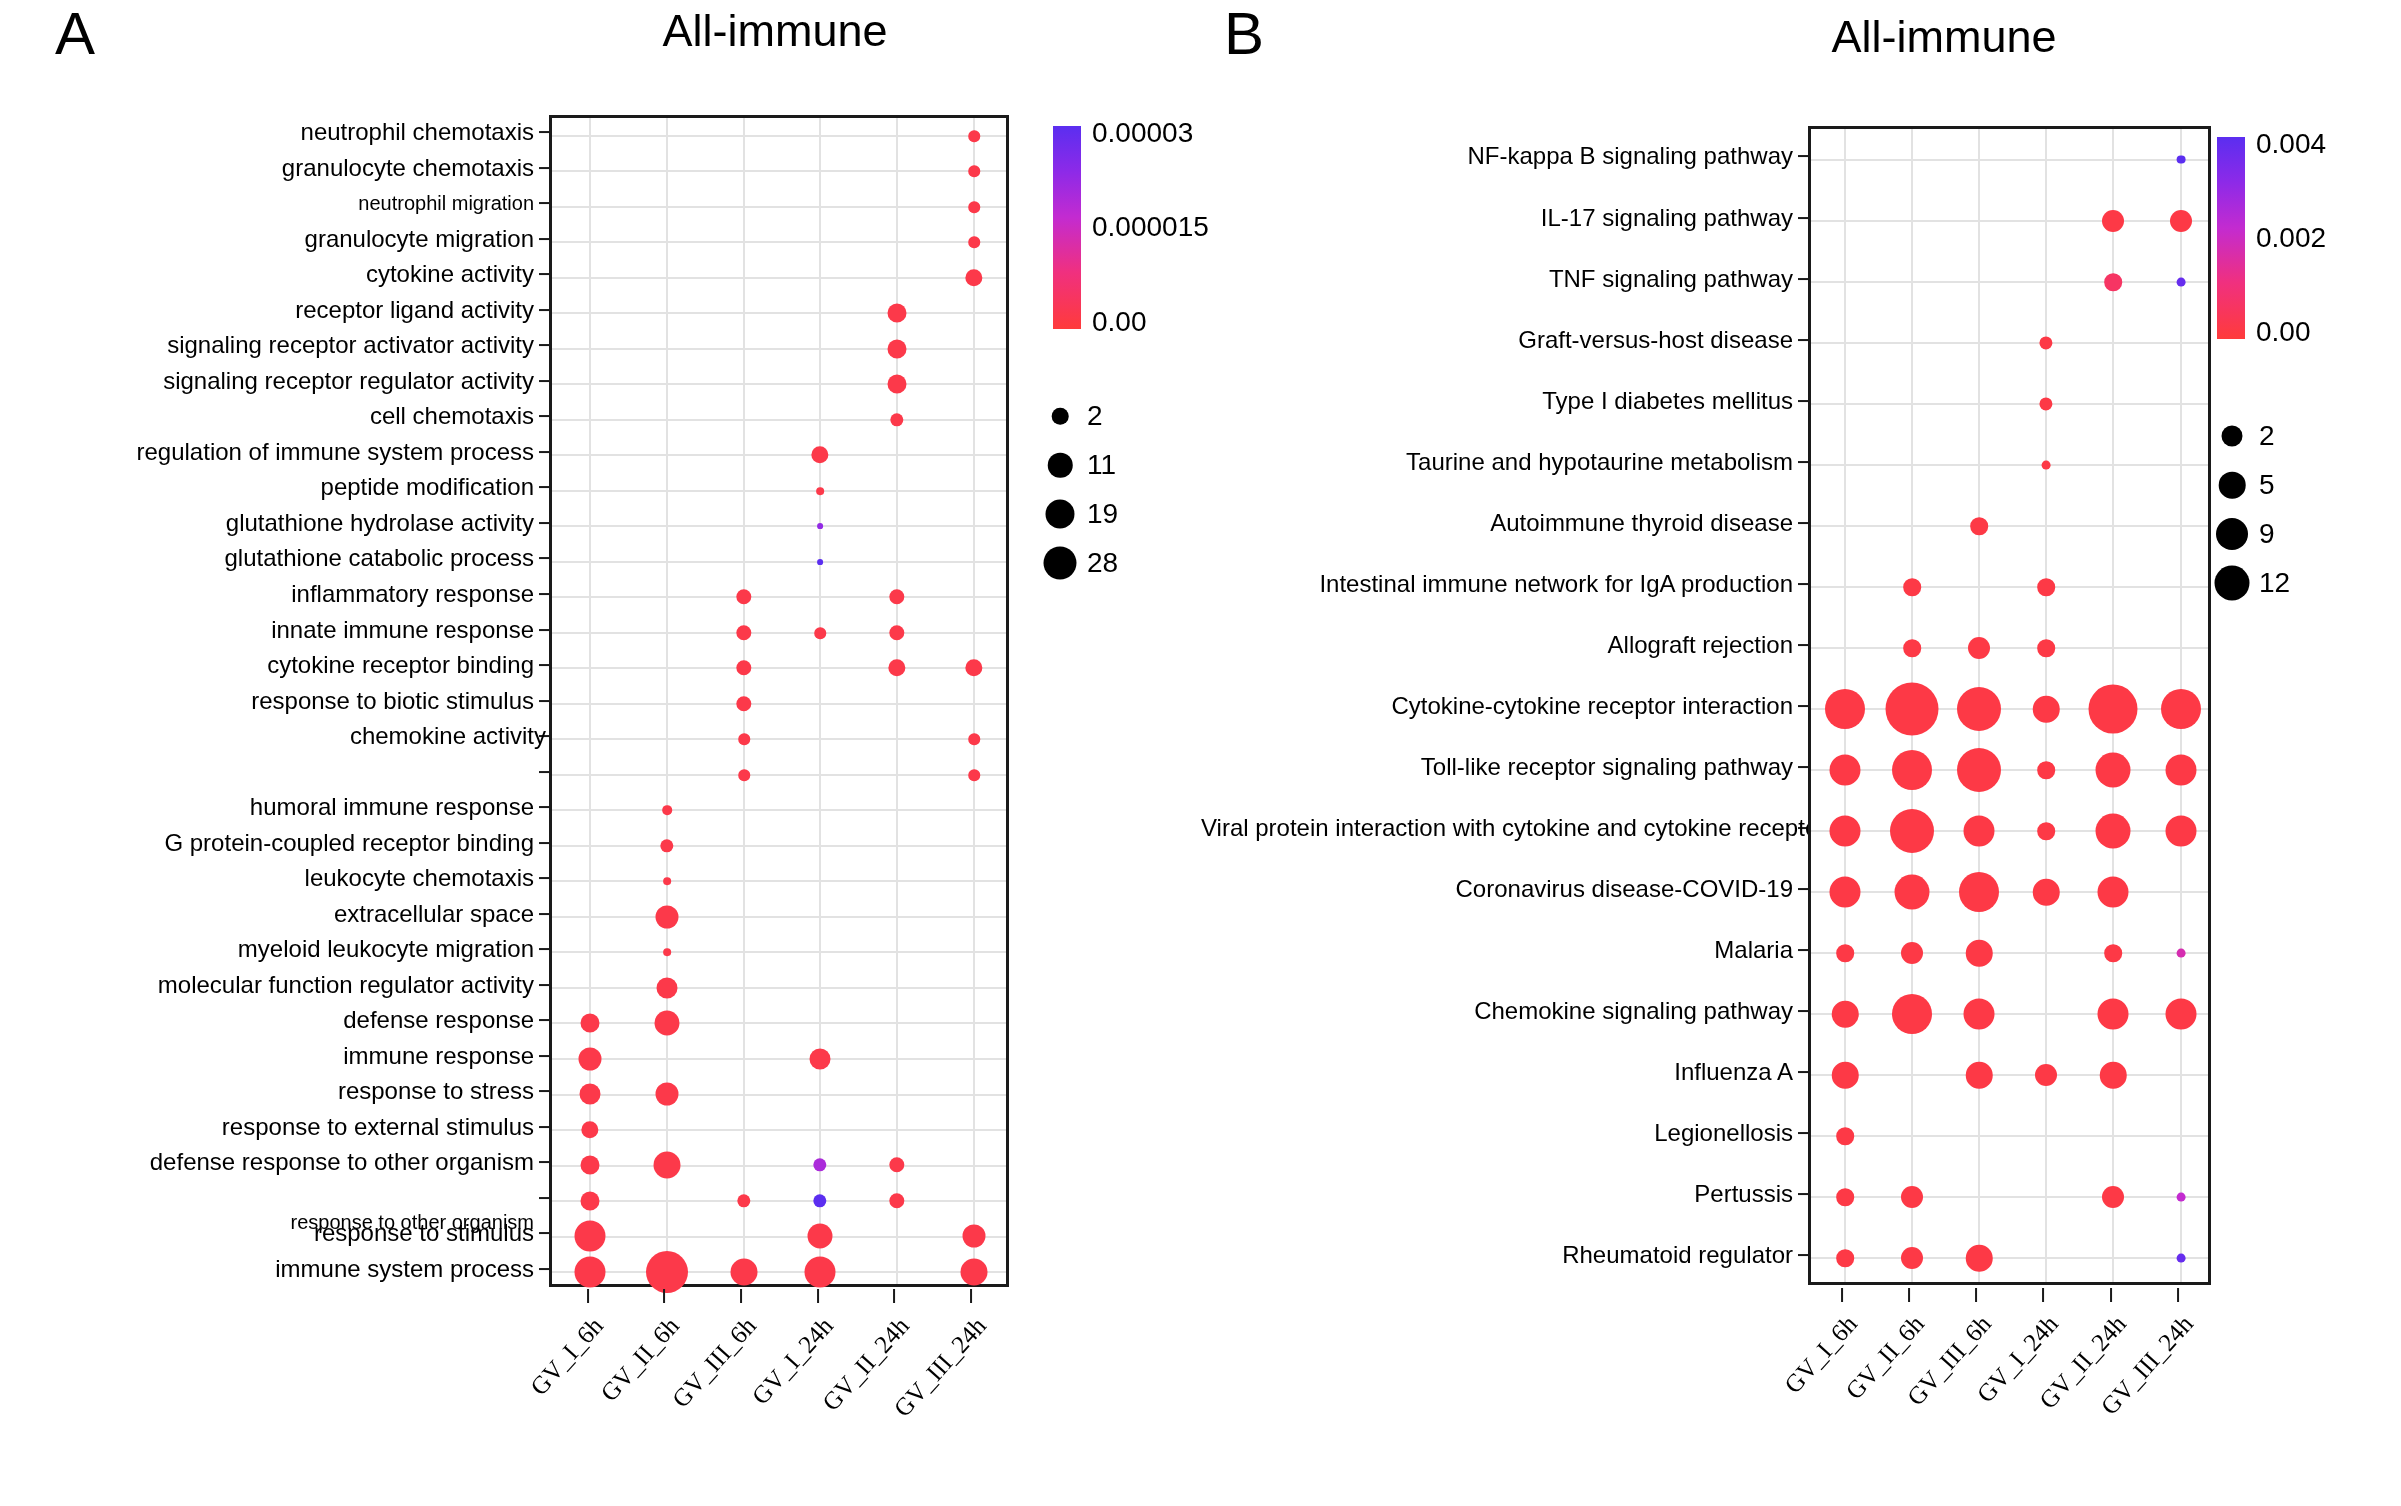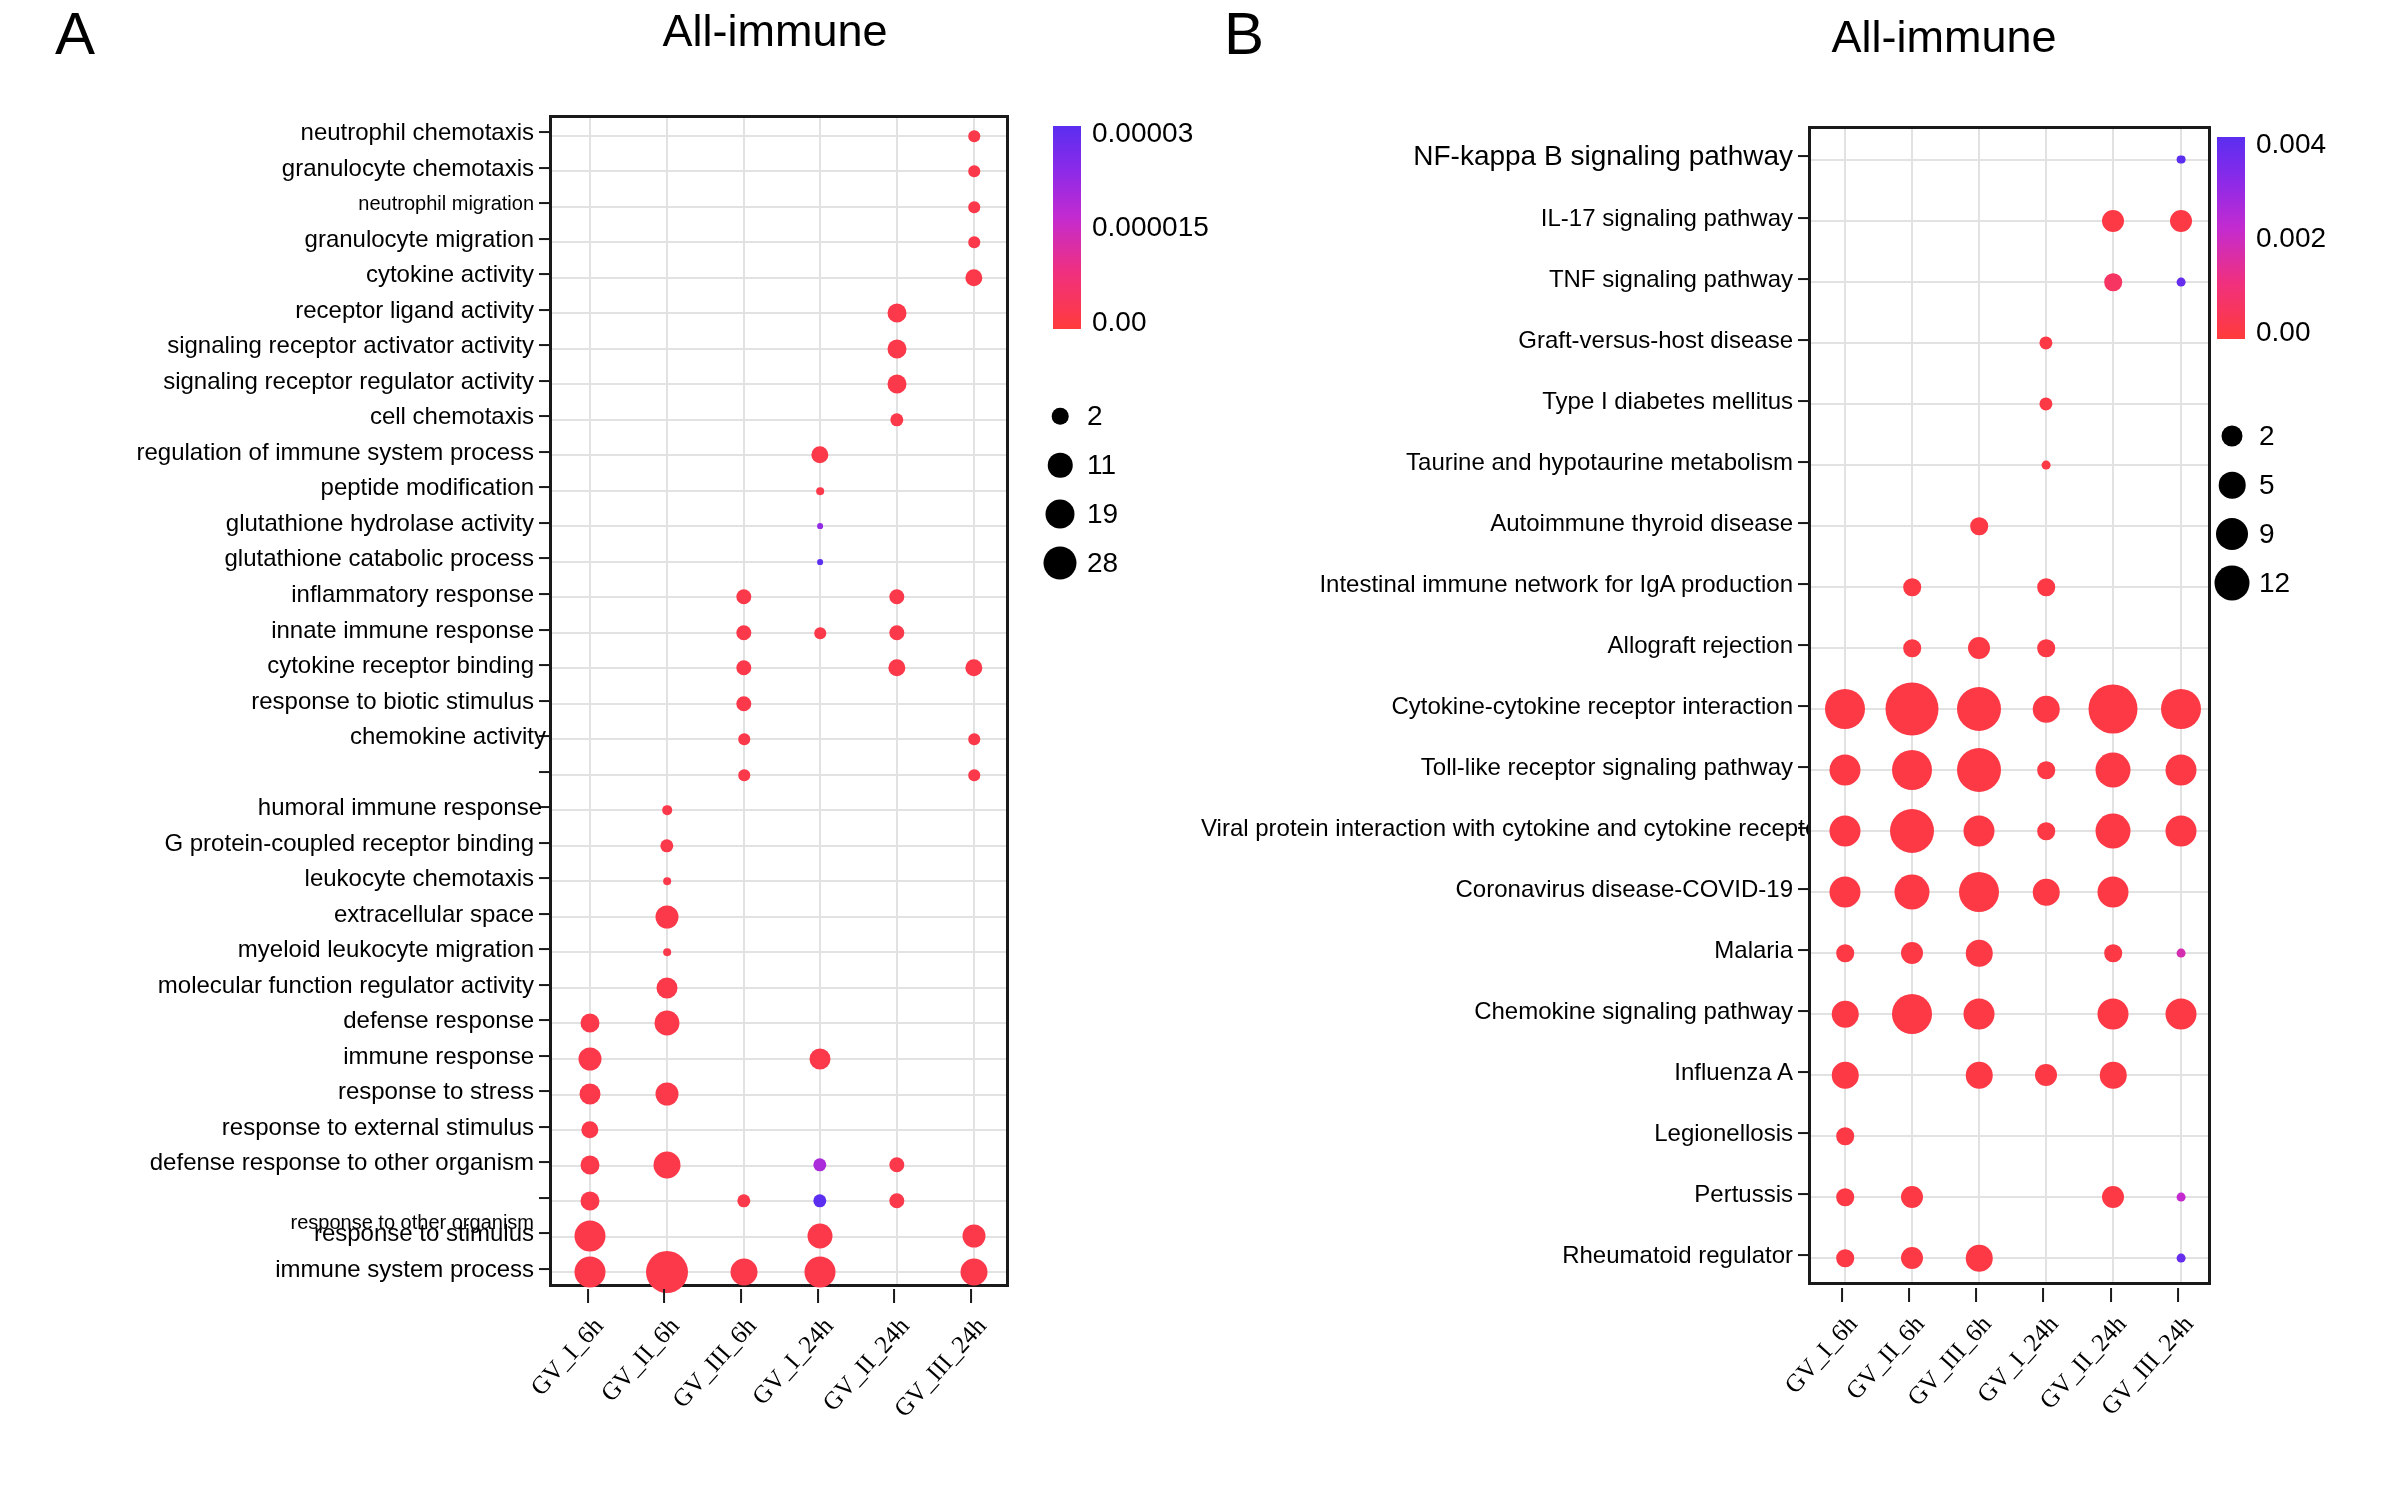--- a/index.html
+++ b/index.html
@@ -153,21 +153,21 @@
       <div class="ytick" style="left: 539px; top: 630px;"></div>
       <div class="ylabel" style="top: 630px; right: auto; left: 0px; width: 534px; font-size: 24px;">innate immune response</div>
       <div class="ytick" style="left: 539px; top: 665px;"></div>
       <div class="ylabel" style="top: 665px; right: auto; left: 0px; width: 534px; font-size: 24px;">cytokine receptor binding</div>
       <div class="ytick" style="left: 539px; top: 701px;"></div>
       <div class="ylabel" style="top: 701px; right: auto; left: 0px; width: 534px; font-size: 24px;">response to biotic stimulus</div>
       <div class="ytick" style="left: 539px; top: 736px;"></div>
       <div class="ylabel" style="top: 736px; right: auto; left: 0px; width: 534px; font-size: 24px; margin-left: 12px;">chemokine activity</div>
       <div class="ytick" style="left: 539px; top: 772px;"></div>
       <div class="ytick" style="left: 539px; top: 807px;"></div>
-      <div class="ylabel" style="top: 807px; right: auto; left: 0px; width: 534px; font-size: 24px; padding-left: 8px;">humoral immune response</div>
+      <div class="ylabel" style="top: 807px; right: auto; left: 0px; width: 534px; font-size: 24px;">humoral immune response</div>
       <div class="ytick" style="left: 539px; top: 843px;"></div>
       <div class="ylabel" style="top: 843px; right: auto; left: 0px; width: 534px; font-size: 24px;">G protein-coupled receptor binding</div>
       <div class="ytick" style="left: 539px; top: 878px;"></div>
       <div class="ylabel" style="top: 878px; right: auto; left: 0px; width: 534px; font-size: 24px;">leukocyte chemotaxis</div>
       <div class="ytick" style="left: 539px; top: 914px;"></div>
       <div class="ylabel" style="top: 914px; right: auto; left: 0px; width: 534px; font-size: 24px;">extracellular space</div>
       <div class="ytick" style="left: 539px; top: 949px;"></div>
       <div class="ylabel" style="top: 949px; right: auto; left: 0px; width: 534px; font-size: 24px;">myeloid leukocyte migration</div>
       <div class="ytick" style="left: 539px; top: 985px;"></div>
       <div class="ylabel" style="top: 985px; right: auto; left: 0px; width: 534px; font-size: 24px;">molecular function regulator activity</div>
@@ -316,21 +316,21 @@
       <div class="size-label" style="left: 1087px; top: 563px; font-size: 28px;">28</div>
     </div>
 </div>
 
 <div class="panel" id="panel-b">
   <div class="panel-letter" id="b-letter" style="left:23px; top:3.8px;">B</div>
   <div class="panel-title" id="b-title" style="left:491px; top:14px; width:504px;">All-immune</div>
 
   <div class="ylabels" id="b-ylabels" style="left: 0px; top: 0px; width: 607px; height: 1507px;">
       <div class="ytick" style="left: 597px; top: 156px;"></div>
-      <div class="ylabel" style="top: 156px; right: auto; left: 0px; width: 592px; font-size: 28px;">NF-kappa B signaling pathway</div>
+      <div class="ylabel" style="top: 156px; right: auto; left: 0px; width: 592px; font-size: 24px;">NF-kappa B signaling pathway</div>
       <div class="ytick" style="left: 597px; top: 218px;"></div>
       <div class="ylabel" style="top: 218px; right: auto; left: 0px; width: 592px; font-size: 24px;">IL-17 signaling pathway</div>
       <div class="ytick" style="left: 597px; top: 279px;"></div>
       <div class="ylabel" style="top: 279px; right: auto; left: 0px; width: 592px; font-size: 24px;">TNF signaling pathway</div>
       <div class="ytick" style="left: 597px; top: 340px;"></div>
       <div class="ylabel" style="top: 340px; right: auto; left: 0px; width: 592px; font-size: 24px;">Graft-versus-host disease</div>
       <div class="ytick" style="left: 597px; top: 401px;"></div>
       <div class="ylabel" style="top: 401px; right: auto; left: 0px; width: 592px; font-size: 24px;">Type I diabetes mellitus</div>
       <div class="ytick" style="left: 597px; top: 462px;"></div>
       <div class="ylabel" style="top: 462px; right: auto; left: 0px; width: 592px; font-size: 24px;">Taurine and hypotaurine metabolism</div>

